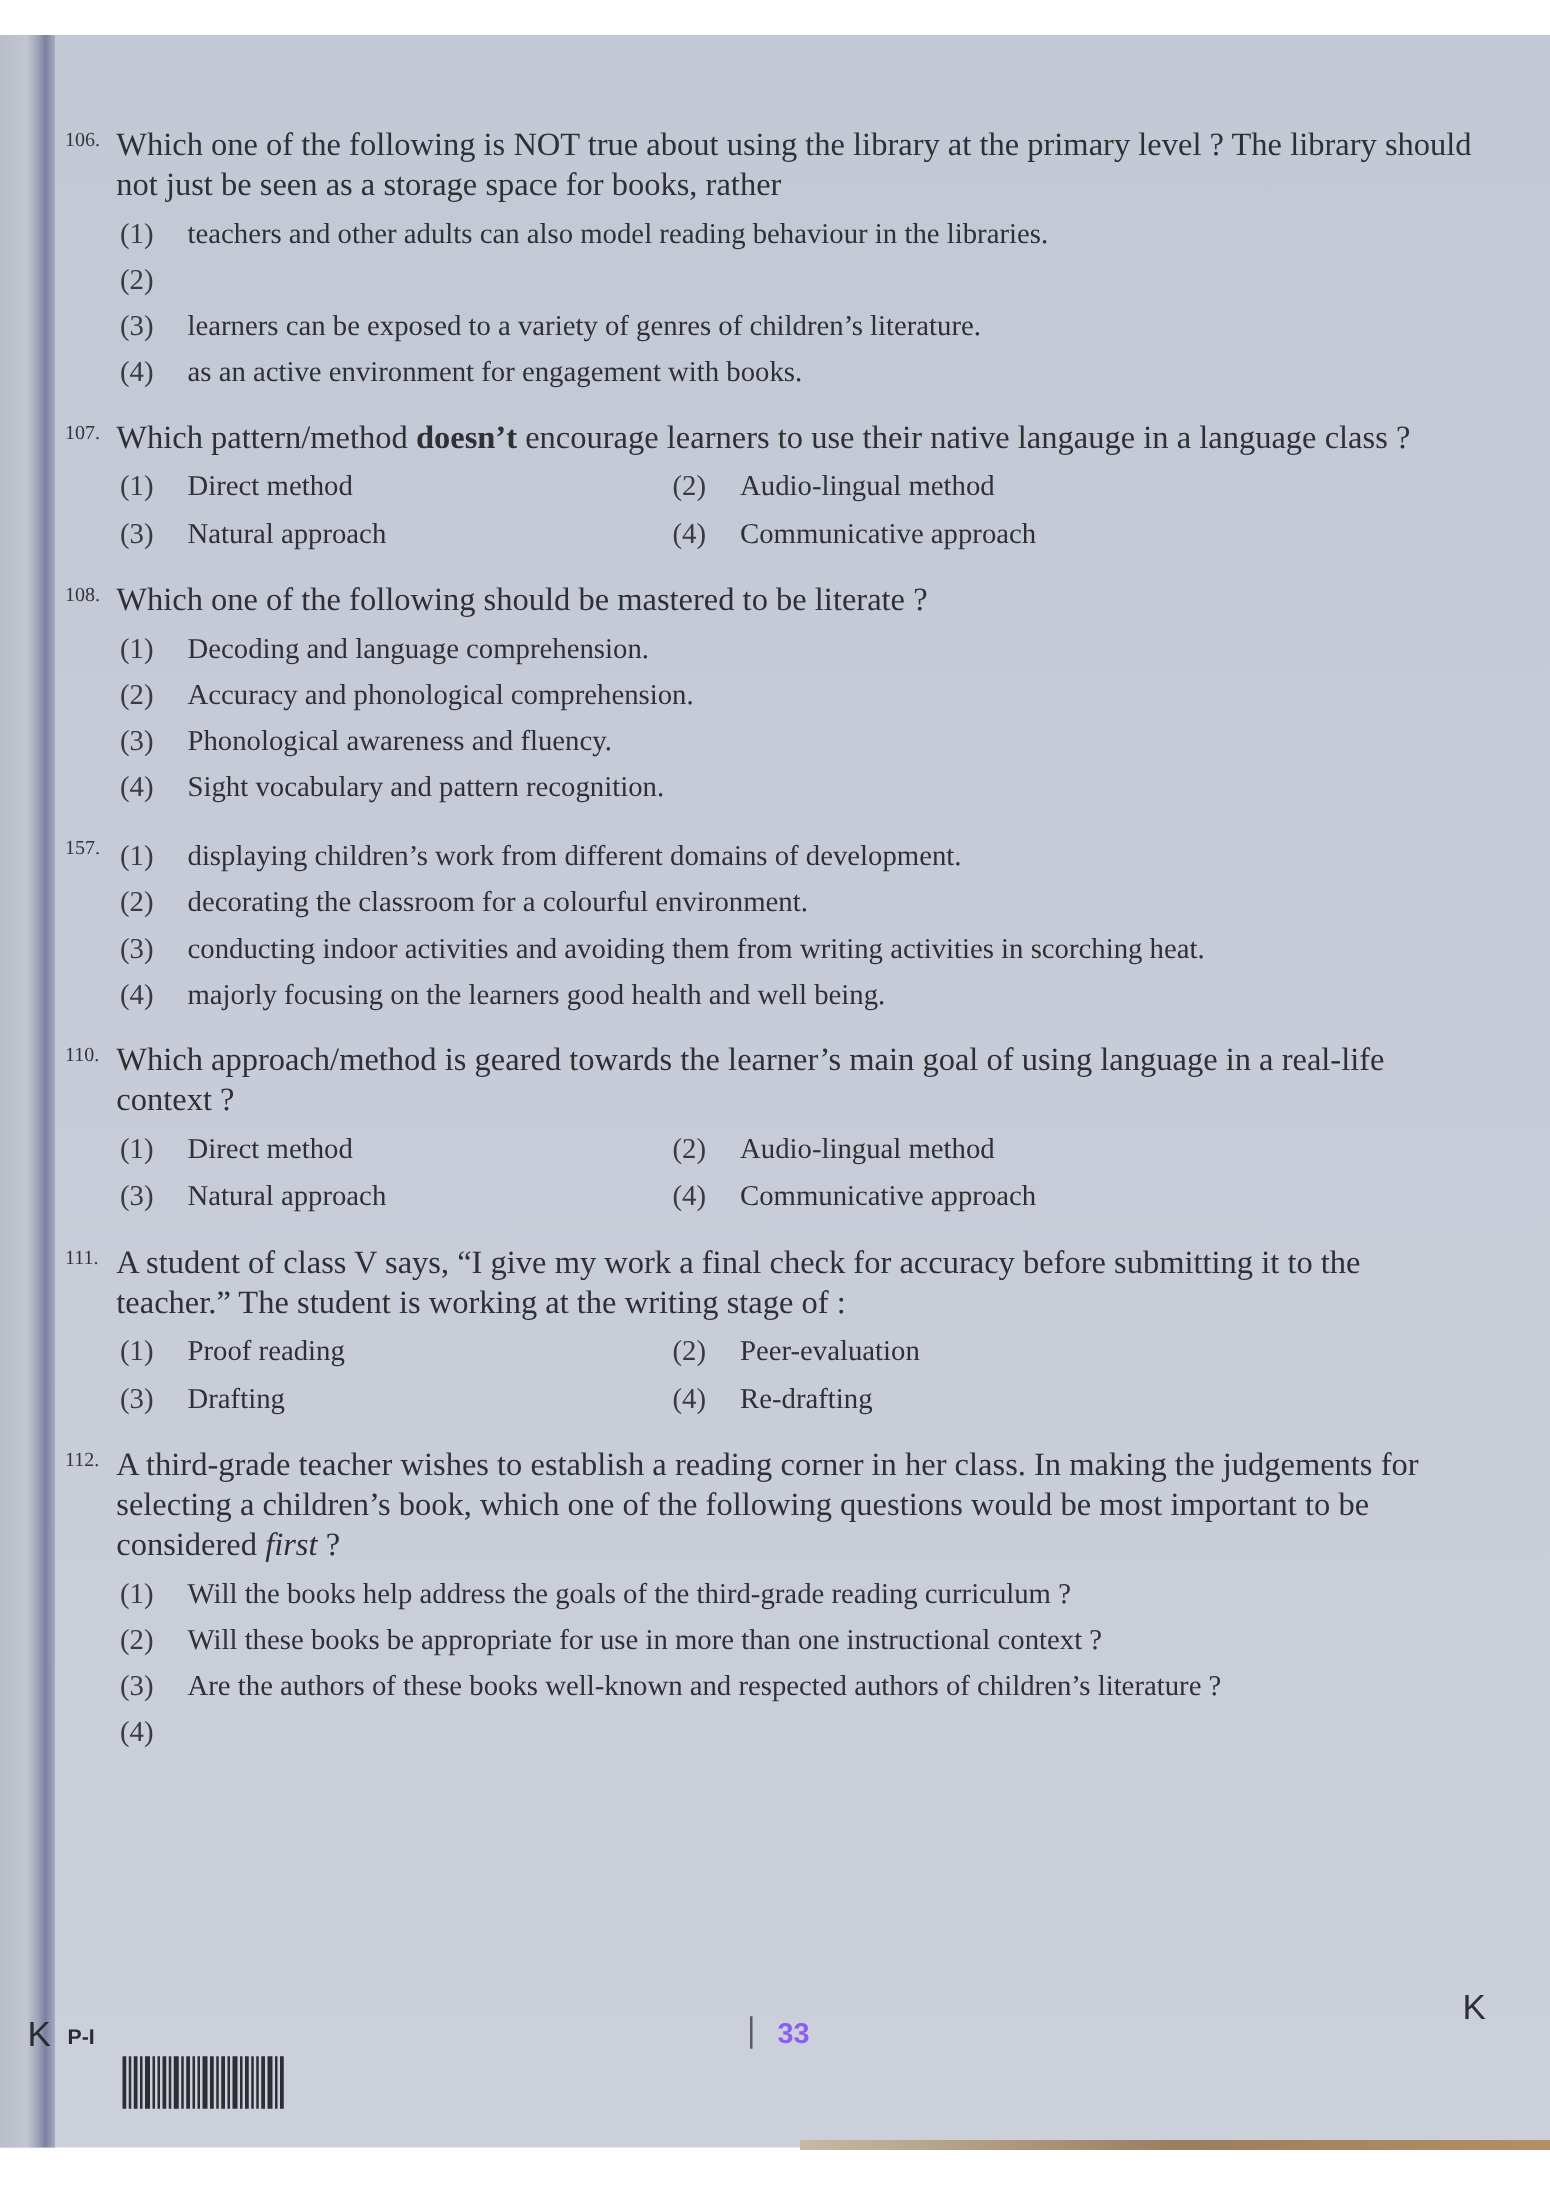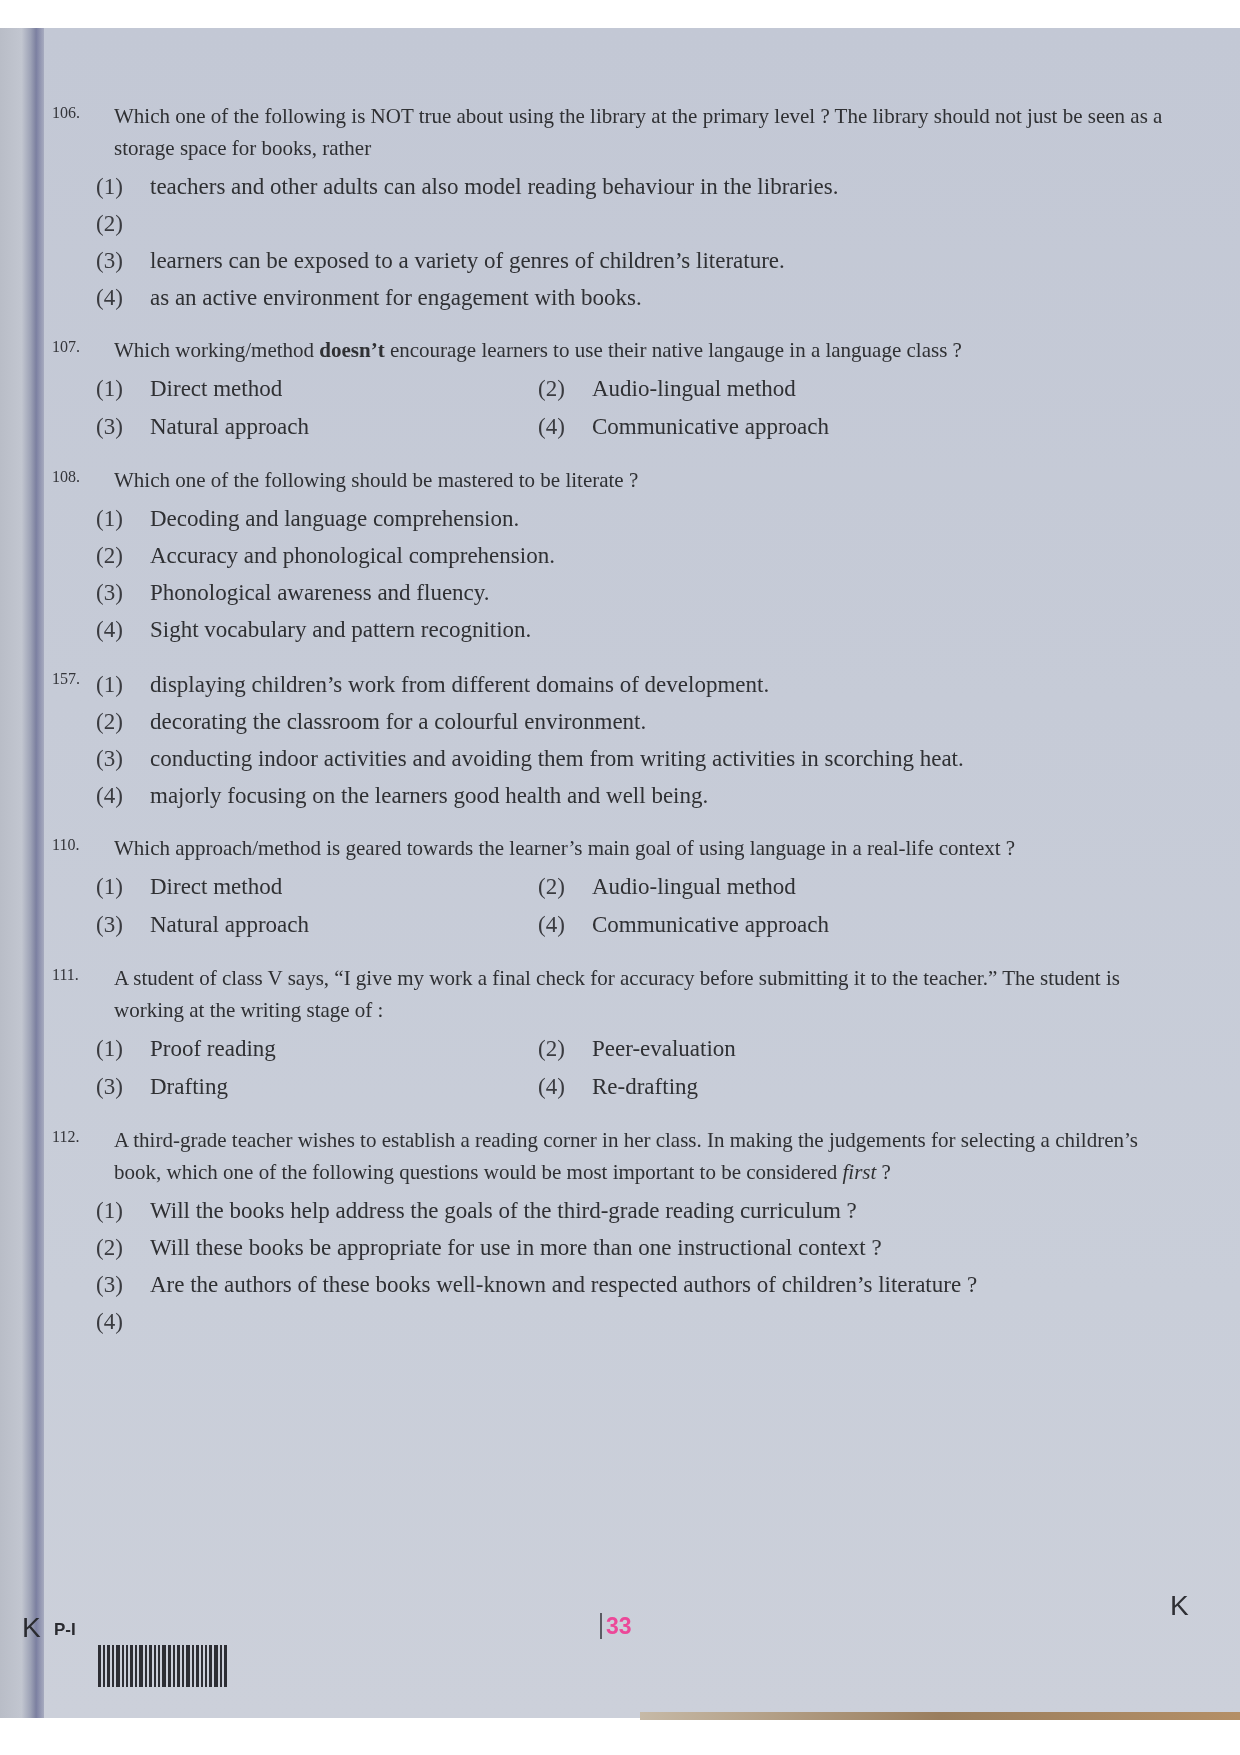--- a/index.html
+++ b/index.html
@@ -59,22 +59,22 @@
     }
     .qnum {
       position: absolute;
       left: 0;
       top: 4px;
       font-size: 16px;
       width: 40px;
       color: #34353a;
     }
     .qtext {
-      margin-left: 62px;
-      font-size: 21px;
+      margin-left: 41px;
+      font-size: 26px;
       line-height: 32px;
     }
     .qtext b { font-weight: bold; }
     .qtext i { font-style: italic; }
     .opts {
       margin-left: 44px;
       margin-top: 4px;
     }
     .opt {
       display: flex;
@@ -126,23 +126,23 @@
       background: #2d2e34;
       margin-right: 2px;
     }
     .page-number {
       position: absolute;
       left: 600px;
       top: 1613px;
       font-family: "Liberation Sans", "DejaVu Sans", sans-serif;
       font-size: 23px;
       font-weight: bold;
-      color: #ec4899;
+      color: #8b5cf6;
       border-left: 2px solid #5a5b62;
-      padding-left: 4px;
+      padding-left: 20px;
       line-height: 26px;
       text-align: center;
     }
     .footer-k-right {
       position: absolute;
       left: 1170px;
       top: 1590px;
       font-family: "Liberation Sans", "DejaVu Sans", sans-serif;
       font-size: 28px;
       color: #2f3035;
@@ -173,21 +173,21 @@
           <span class="otext">learners can be exposed to a variety of genres of children’s literature.</span>
         </div>
         <div class="opt">
           <span class="onum">(4)</span>
           <span class="otext">as an active environment for engagement with books.</span>
         </div>
       </div>
     </div>
     <div class="question">
       <div class="qnum">107.</div>
-      <div class="qtext"><span>Which working/method </span><b>doesn’t</b><span> encourage learners to use their native langauge in a language class ?</span></div>
+      <div class="qtext"><span>Which pattern/method </span><b>doesn’t</b><span> encourage learners to use their native langauge in a language class ?</span></div>
       <div class="grid-opts">
         <div class="opt">
           <span class="onum">(1)</span>
           <span class="otext">Direct method</span>
         </div>
         <div class="opt">
           <span class="onum">(2)</span>
           <span class="otext">Audio-lingual method</span>
         </div>
         <div class="opt">

